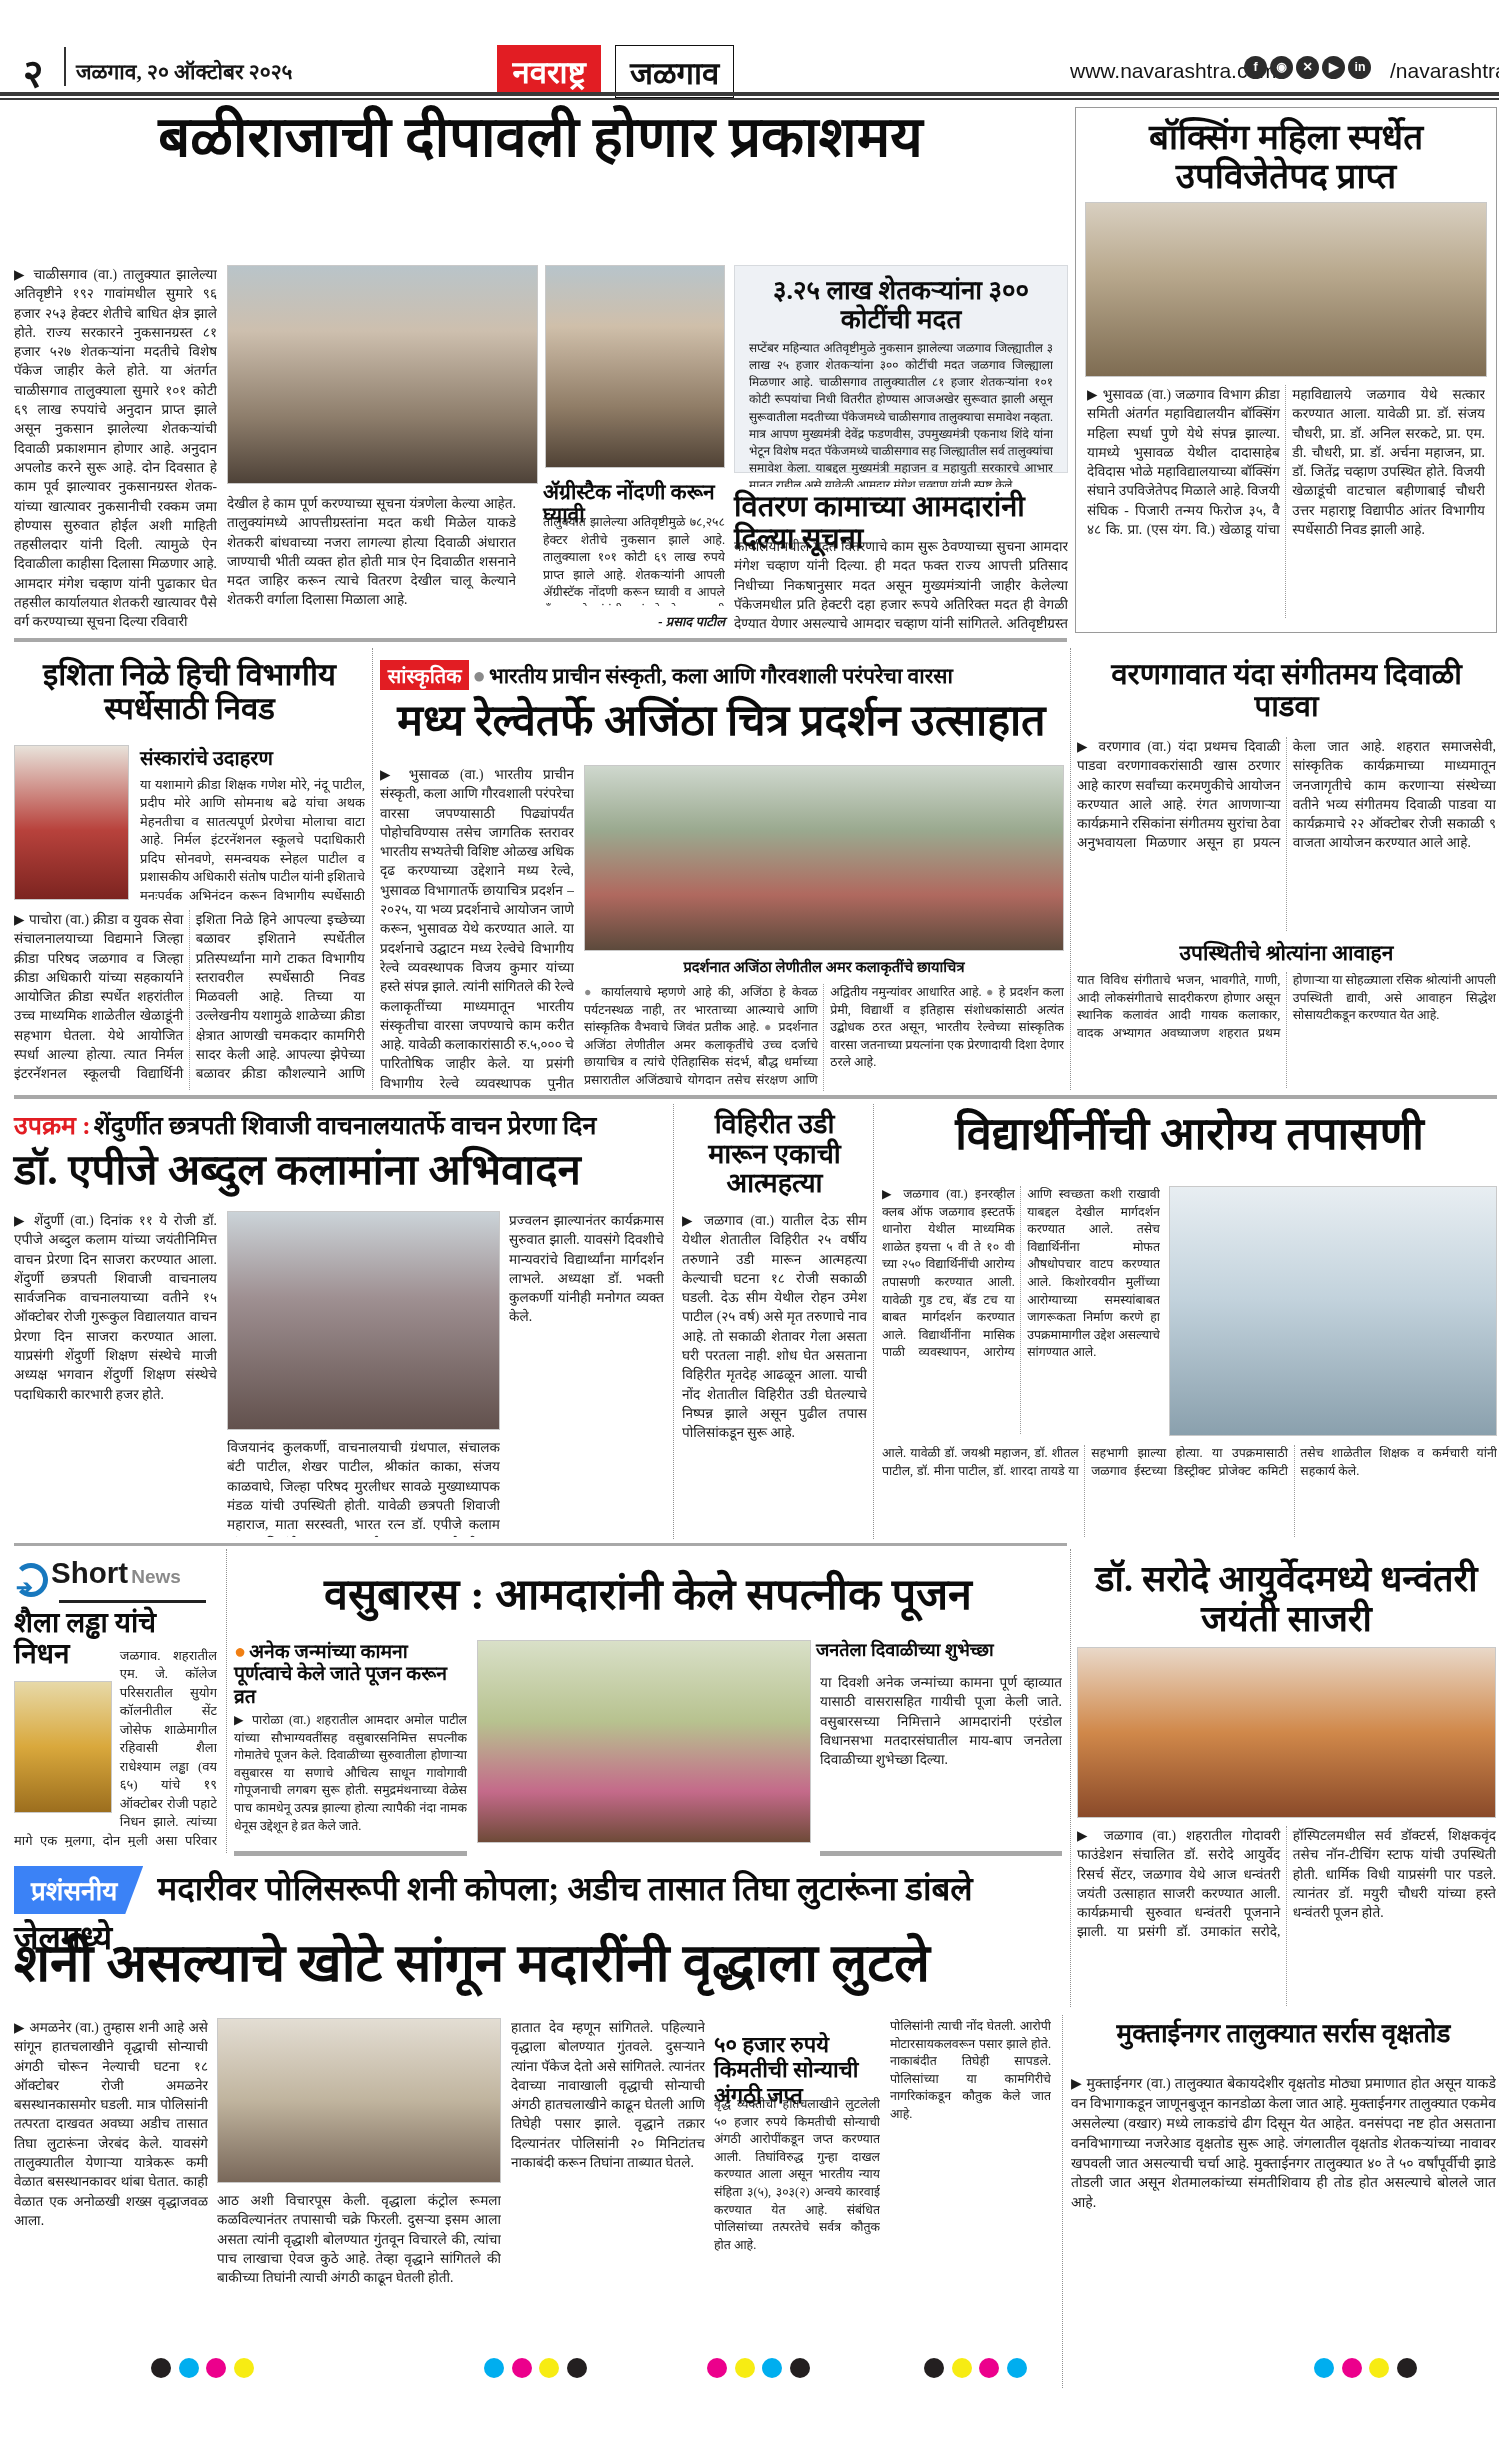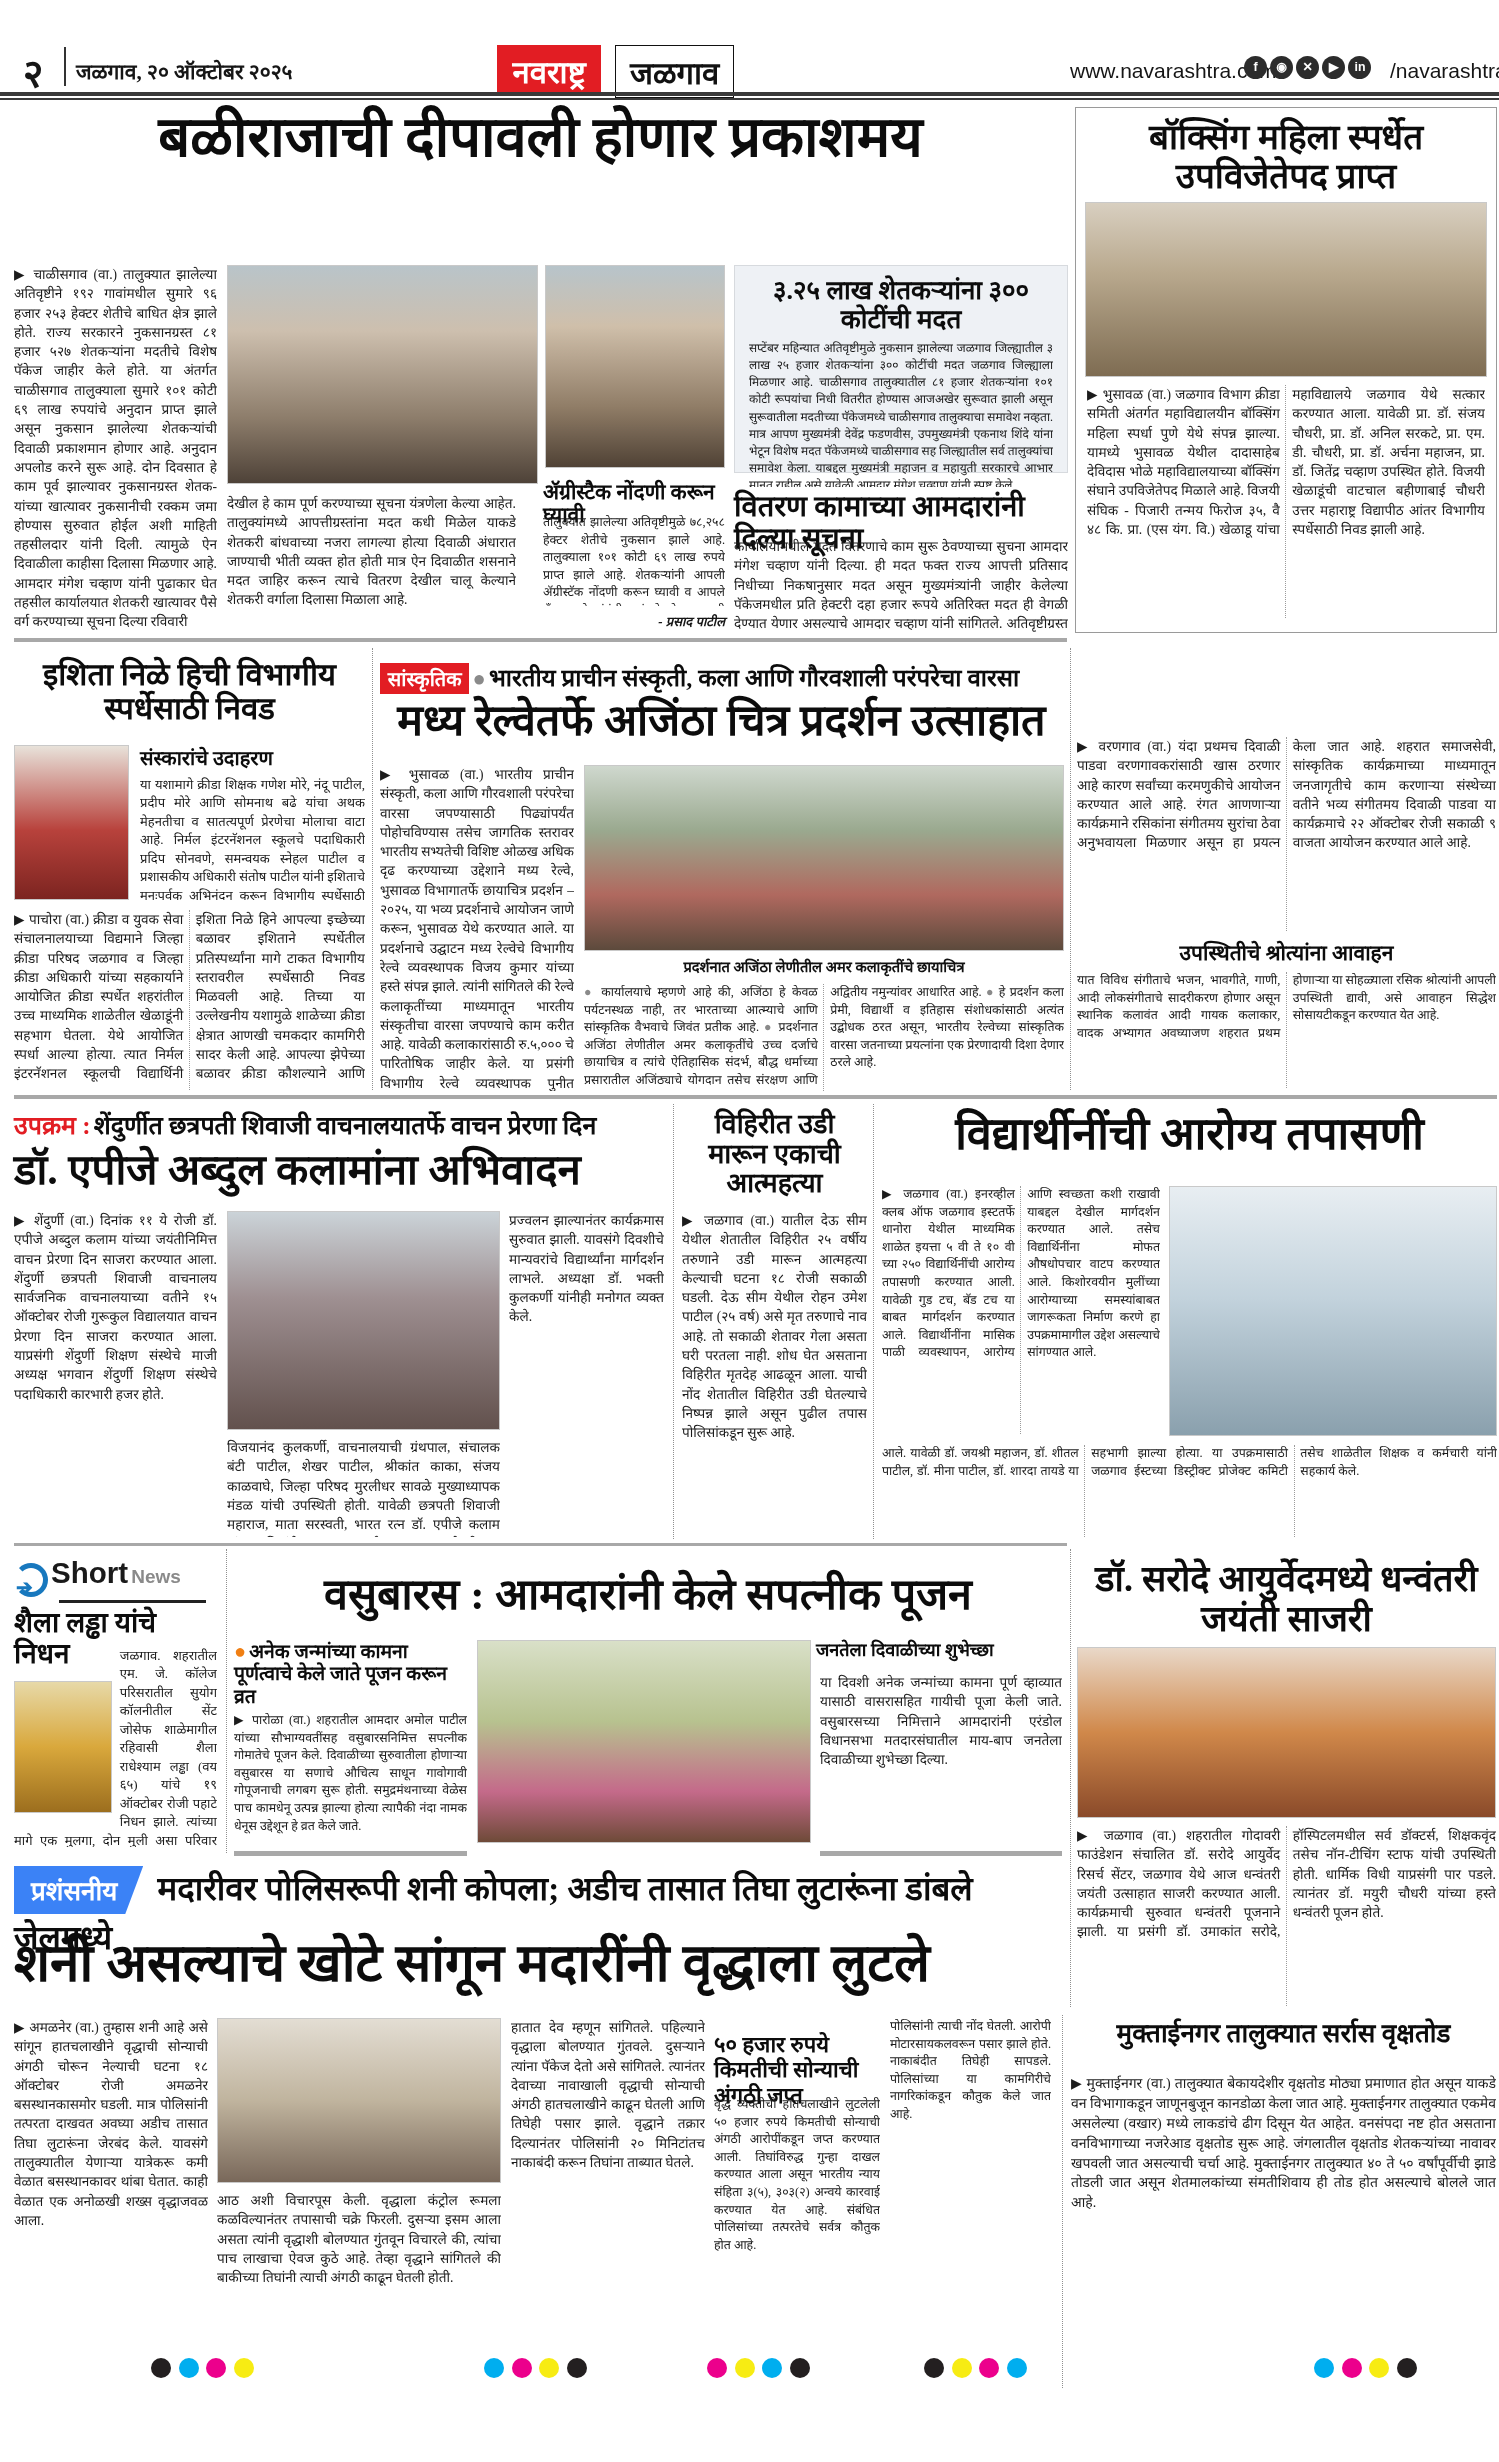--- a/index.html
+++ b/index.html
@@ -98,34 +98,35 @@
   <div class="abs body-txt cols2" style="left:14px;top:910px;width:351px;height:180px;overflow:hidden;">
     <span>▶ पाचोरा (वा.) क्रीडा व युवक सेवा संचालनालयाच्या विद्यमाने जिल्हा क्रीडा परिषद जळगाव व जिल्हा क्रीडा अधिकारी यांच्या सहकार्याने आयोजित क्रीडा स्पर्धेत शहरांतील उच्च माध्यमिक शाळेतील खेळाडूंनी सहभाग घेतला. येथे आयोजित स्पर्धा आल्या होत्या. त्यात निर्मल इंटरनॅशनल स्कूलची विद्यार्थिनी इशिता निळे हिने</span>
     <span>आपल्या इच्छेच्या बळावर इशिताने स्पर्धेतील प्रतिस्पर्ध्यांना मागे टाकत विभागीय स्तरावरील स्पर्धेसाठी निवड मिळवली आहे. तिच्या या उल्लेखनीय यशामुळे शाळेच्या क्रीडा क्षेत्रात आणखी चमकदार कामगिरी सादर केली आहे. आपल्या झेपेच्या बळावर क्रीडा कौशल्याने आणि आत्मविश्वासाच्या जोरावर यशाची कमान उंचावली आहे.</span>
   </div>
 
   <div class="abs vdot" style="left:372px;top:648px;height:442px;"></div>
 
   <div class="abs" style="left:380px;top:660px;width:683px;">
     <span class="tag-red" style="font-size:20px;">सांस्कृतिक</span>
     <span class="gray-bullet" style="font-size:22px;">●</span>
-    <span class="kicker-txt" style="font-size:24px;">भारतीय प्राचीन संस्कृती, कला आणि गौरवशाली परंपरेचा वारसा</span>
+    <span class="kicker-txt" style="font-size:21px;">भारतीय प्राचीन संस्कृती, कला आणि गौरवशाली परंपरेचा वारसा</span>
   </div>
   <div class="abs hl" style="left:380px;top:697px;width:683px;font-size:43px;">मध्य रेल्वेतर्फे अजिंठा चित्र प्रदर्शन उत्साहात</div>
   <div class="abs body-txt" style="left:380px;top:765px;width:194px;height:326px;overflow:hidden;">▶ भुसावळ (वा.) भारतीय प्राचीन संस्कृती, कला आणि गौरवशाली परंपरेचा वारसा जपण्यासाठी पिढ्यांपर्यंत पोहोचविण्यास तसेच जागतिक स्तरावर भारतीय सभ्यतेची विशिष्ट ओळख अधिक दृढ करण्याच्या उद्देशाने मध्य रेल्वे, भुसावळ विभागातर्फे छायाचित्र प्रदर्शन – २०२५, या भव्य प्रदर्शनाचे आयोजन जाणे करून, भुसावळ येथे करण्यात आले. या प्रदर्शनाचे उद्घाटन मध्य रेल्वेचे विभागीय रेल्वे व्यवस्थापक विजय कुमार यांच्या हस्ते संपन्न झाले. त्यांनी सांगितले की रेल्वे कलाकृतींच्या माध्यमातून भारतीय संस्कृतीचा वारसा जपण्याचे काम करीत आहे. यावेळी कलाकारांसाठी रु.५,००० चे पारितोषिक जाहीर केले. या प्रसंगी विभागीय रेल्वे व्यवस्थापक पुनीत अग्रवाल तसेच इतर वरिष्ठ अधिकारी उपस्थित होते. ही विशेष प्रदर्शनी जागतिक ख्याती प्राप्त अजिंठा लेणीतील भित्तिचित्रे, मूर्तिकला आणि बौद्ध कलांच्या अद्वितीय नमुन्यांवर आधारित आहे.</div>
   <div class="abs photo ph-expo" style="left:584px;top:765px;width:480px;height:186px;"></div>
   <div class="abs caption" style="left:584px;top:956px;width:480px;">प्रदर्शनात अजिंठा लेणीतील अमर कलाकृतींचे छायाचित्र</div>
   <div class="abs body-txt cols2" style="left:584px;top:984px;width:480px;height:107px;overflow:hidden;font-size:12.4px;">
     <span><span class="gray-bullet">● </span><span>कार्यालयाचे म्हणणे आहे की, अजिंठा हे केवळ पर्यटनस्थळ नाही, तर भारताच्या आत्म्याचे आणि सांस्कृतिक वैभवाचे जिवंत प्रतीक आहे.</span> </span>
     <span><span class="gray-bullet">● </span><span>प्रदर्शनात अजिंठा लेणीतील अमर कलाकृतींचे उच्च दर्जाचे छायाचित्र व त्यांचे ऐतिहासिक संदर्भ, बौद्ध धर्माच्या प्रसारातील अजिंठ्याचे योगदान तसेच संरक्षण आणि अद्वितीय नमुन्यांवर आधारित आहे.</span> </span>
     <span><span class="gray-bullet">● </span><span>हे प्रदर्शन कला प्रेमी, विद्यार्थी व इतिहास संशोधकांसाठी अत्यंत उद्बोधक ठरत असून, भारतीय रेल्वेच्या सांस्कृतिक वारसा जतनाच्या प्रयत्नांना एक प्रेरणादायी दिशा देणार ठरले आहे.</span></span>
   </div>
 
   <div class="abs vdot" style="left:1070px;top:648px;height:442px;"></div>
 
+  <div class="abs hl" style="left:1077px;top:658px;width:419px;font-size:29.5px;">वरणगावात यंदा संगीतमय दिवाळी पाडवा</div>
   <div class="abs body-txt cols2" style="left:1077px;top:737px;width:419px;height:194px;overflow:hidden;">▶ वरणगाव (वा.) यंदा प्रथमच दिवाळी पाडवा वरणगावकरांसाठी खास ठरणार आहे कारण सर्वांच्या करमणुकीचे आयोजन करण्यात आले आहे. रंगत आणणाऱ्या कार्यक्रमाने रसिकांना संगीतमय सुरांचा ठेवा अनुभवायला मिळणार असून हा प्रयत्न केला जात आहे. शहरात समाजसेवी, सांस्कृतिक कार्यक्रमाच्या माध्यमातून जनजागृतीचे काम करणाऱ्या संस्थेच्या वतीने भव्य संगीतमय दिवाळी पाडवा या कार्यक्रमाचे २२ ऑक्टोबर रोजी सकाळी ९ वाजता आयोजन करण्यात आले आहे.</div>
   <div class="abs subhead" style="left:1077px;top:941px;width:419px;font-size:21px;text-align:center;">उपस्थितीचे श्रोत्यांना आवाहन</div>
   <div class="abs body-txt cols2" style="left:1077px;top:972px;width:419px;height:116px;overflow:hidden;font-size:12.4px;">यात विविध संगीताचे भजन, भावगीते, गाणी, आदी लोकसंगीताचे सादरीकरण होणार असून स्थानिक कलावंत आदी गायक कलाकार, वादक अभ्यागत अवघ्याजण शहरात प्रथम होणाऱ्या या सोहळ्याला रसिक श्रोत्यांनी आपली उपस्थिती द्यावी, असे आवाहन सिद्धेश सोसायटीकडून करण्यात येत आहे.</div>
 
   <div class="abs hrule" style="left:14px;top:1095px;width:1483px;height:3.9px;"></div>
 
   <div class="abs" style="left:14px;top:1107px;width:652px;">
     <span style="color:#e21d23;font-weight:bold;font-size:25px;">उपक्रम :</span>
     <span class="kicker-txt" style="font-size:25px;">शेंदुर्णीत छत्रपती शिवाजी वाचनालयातर्फे वाचन प्रेरणा दिन</span>
   </div>

